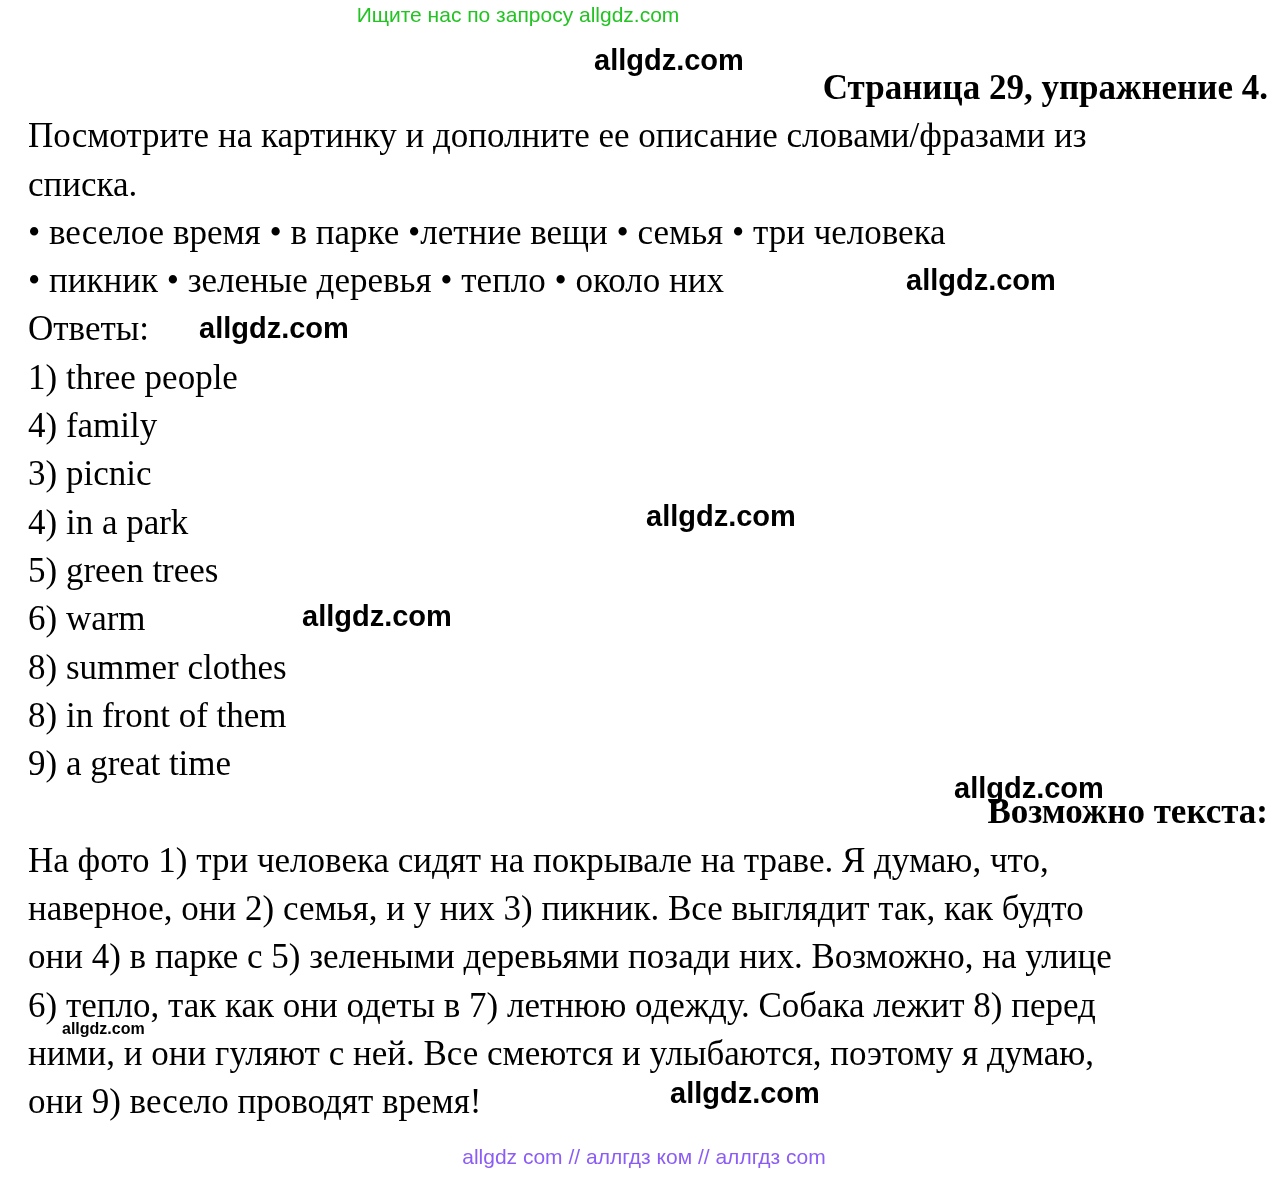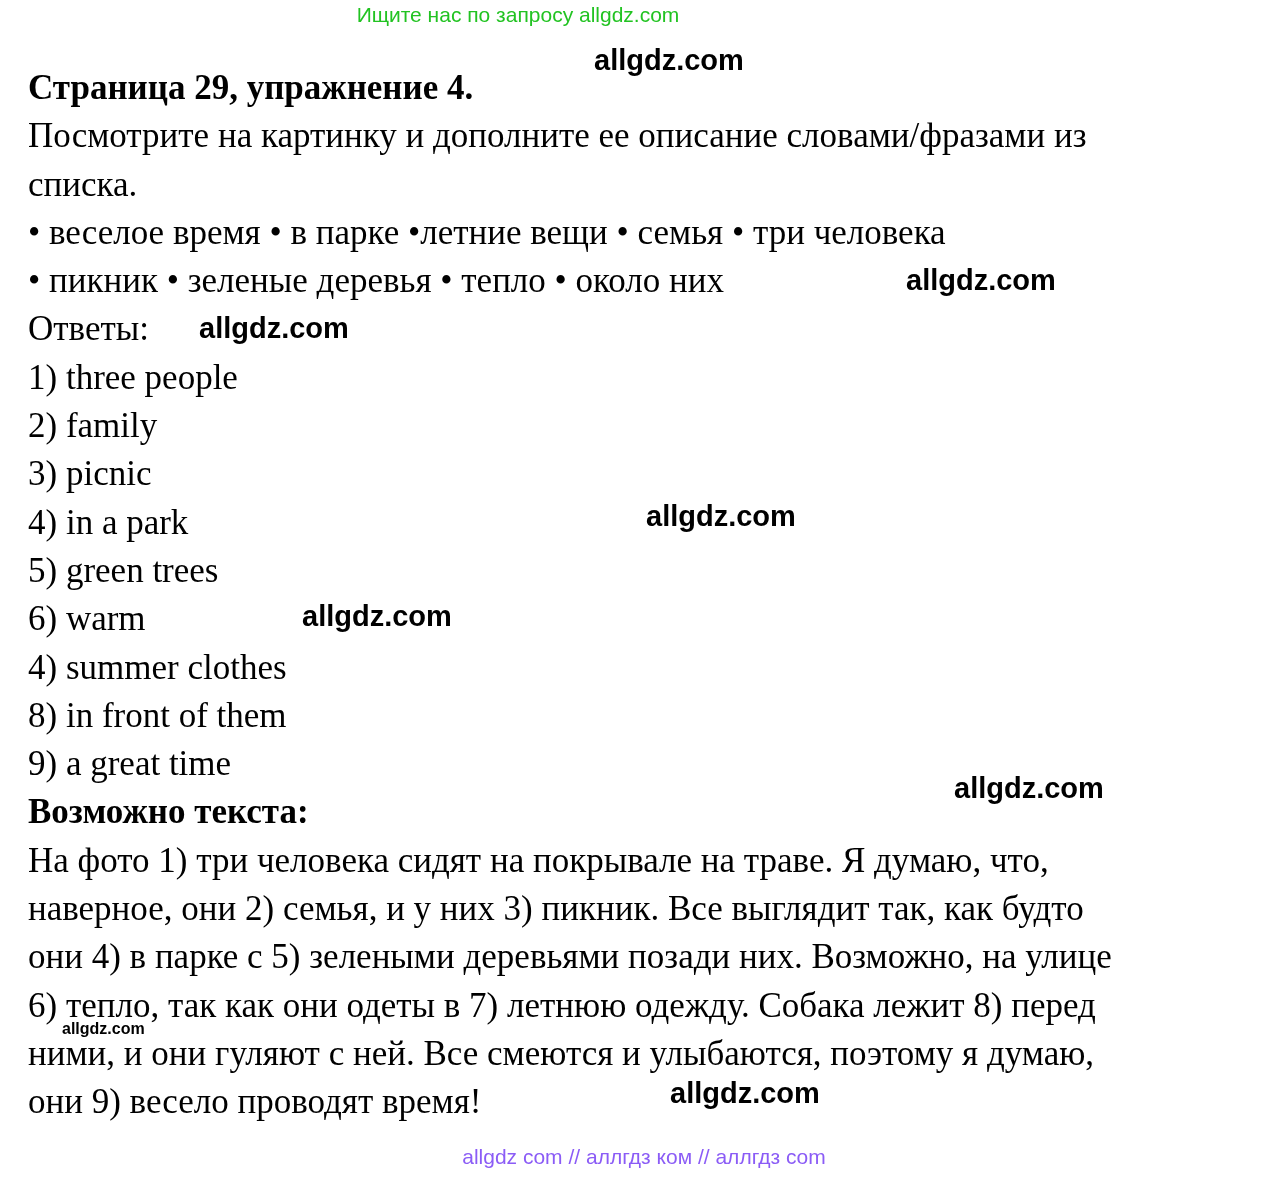--- a/index.html
+++ b/index.html
@@ -1,43 +1,43 @@
 <!DOCTYPE html>
 <html><head>
 <meta charset="utf-8">
 <style>
   html, body { margin: 0; padding: 0; background: #ffffff; }
   body { width: 1288px; height: 1177px; position: relative; overflow: hidden; font-family: "Liberation Serif", serif; color: #000; }
   .top-banner { position: absolute; left: 0; width: 1036px; top: 3px; text-align: center; font-family: "Liberation Sans", sans-serif; font-size: 21px; color: #22c322; }
   .doc { position: absolute; left: 28px; top: 64px; width: 1240px; font-size: 35px; line-height: 48.3px; }
   .doc .line { white-space: nowrap; }
-  .doc .bold { font-weight: bold; }
+  .doc .bold { font-weight: bold; text-align: right; }
   .wm { position: absolute; font-family: "Liberation Sans", sans-serif; font-size: 29px; color: #000000; font-weight: bold; }
   .wm.small { font-size: 16px; }
   .footer { position: absolute; left: 0; width: 1288px; top: 1145px; text-align: center; font-family: "Liberation Sans", sans-serif; font-size: 21px; color: #8b5cf6; }
 </style>
 </head>
 <body>
 
 <div class="top-banner">Ищите нас по запросу allgdz.com</div>
 
 <div class="doc">
   <div class="line bold">Страница 29, упражнение 4.</div>
   <div class="line">Посмотрите на картинку и дополните ее описание словами/фразами из</div>
   <div class="line">списка.</div>
   <div class="line">• веселое время • в парке •летние вещи • семья • три человека</div>
   <div class="line">• пикник • зеленые деревья • тепло • около них</div>
   <div class="line">Ответы:</div>
   <div class="line">1) three people</div>
-  <div class="line">2) family</div>
+  <div class="line">4) family</div>
   <div class="line">3) picnic</div>
   <div class="line">4) in a park</div>
   <div class="line">5) green trees</div>
   <div class="line">6) warm</div>
-  <div class="line">4) summer clothes</div>
+  <div class="line">8) summer clothes</div>
   <div class="line">8) in front of them</div>
   <div class="line">9) a great time</div>
   <div class="line bold">Возможно текста:</div>
   <div class="line">На фото 1) три человека сидят на покрывале на траве. Я думаю, что,</div>
   <div class="line">наверное, они 2) семья, и у них 3) пикник. Все выглядит так, как будто</div>
   <div class="line">они 4) в парке с 5) зелеными деревьями позади них. Возможно, на улице</div>
   <div class="line">6) тепло, так как они одеты в 7) летнюю одежду. Собака лежит 8) перед</div>
   <div class="line">ними, и они гуляют с ней. Все смеются и улыбаются, поэтому я думаю,</div>
   <div class="line">они 9) весело проводят время!</div>
 </div>

